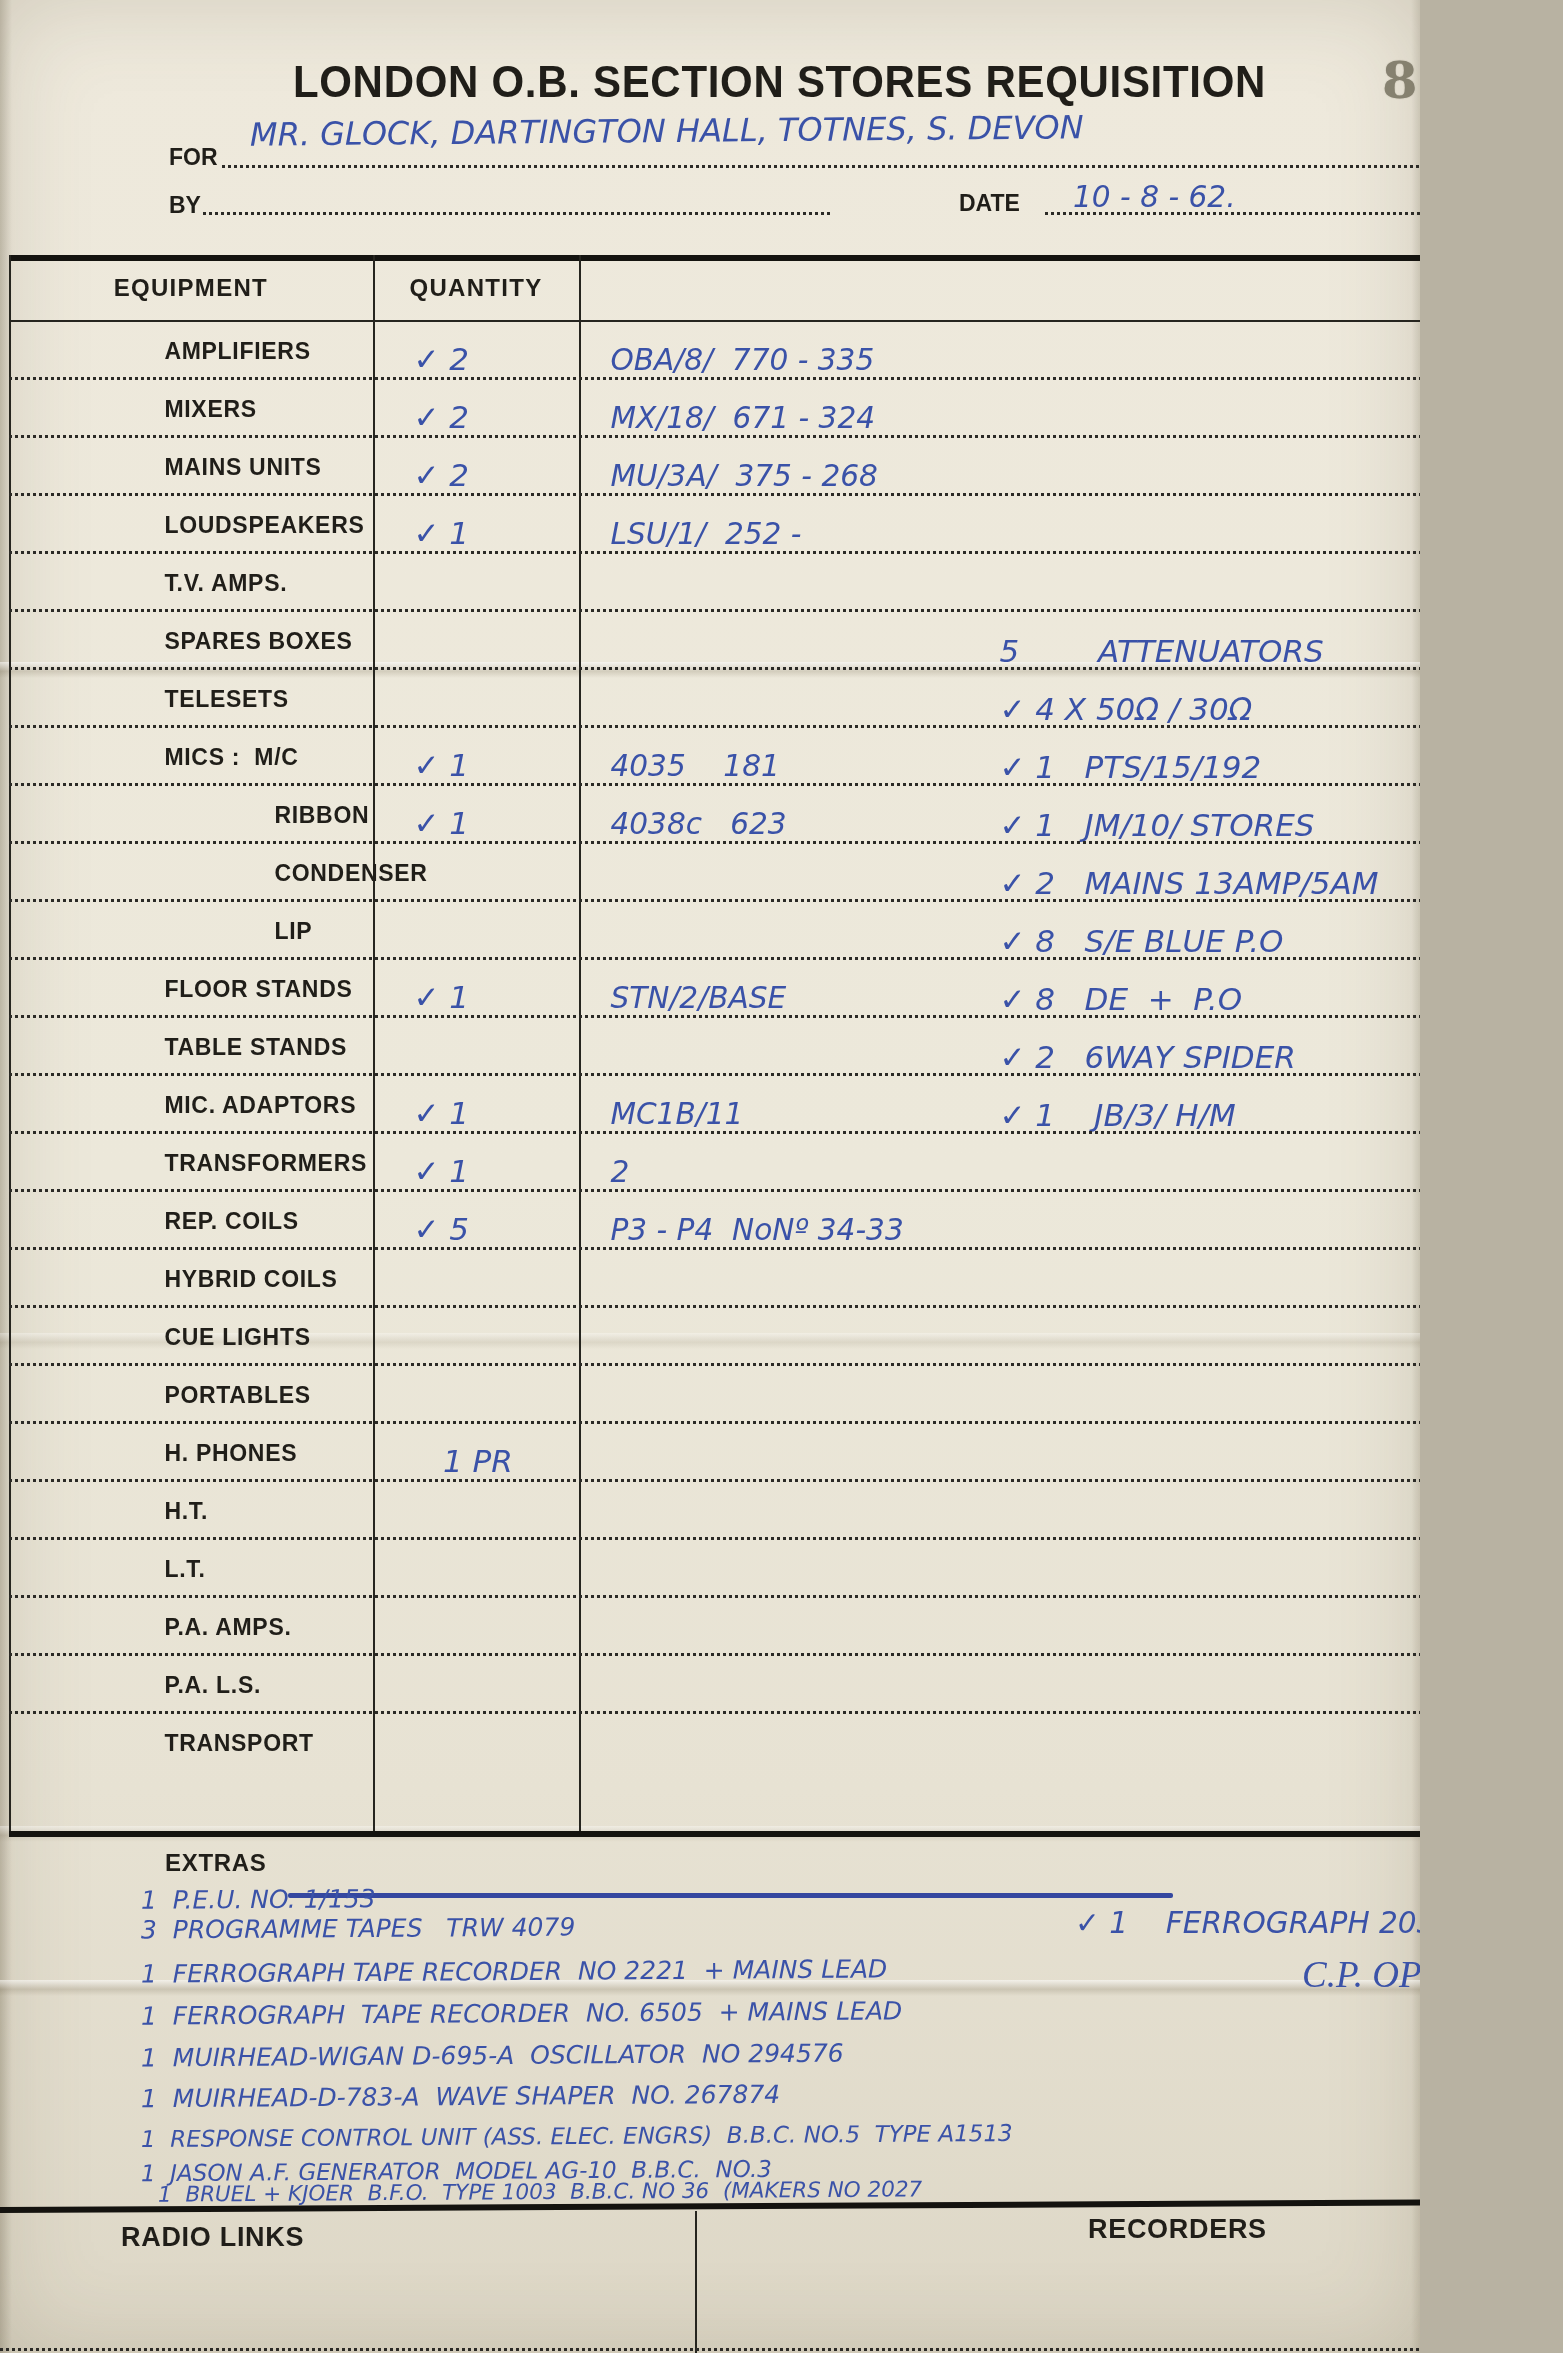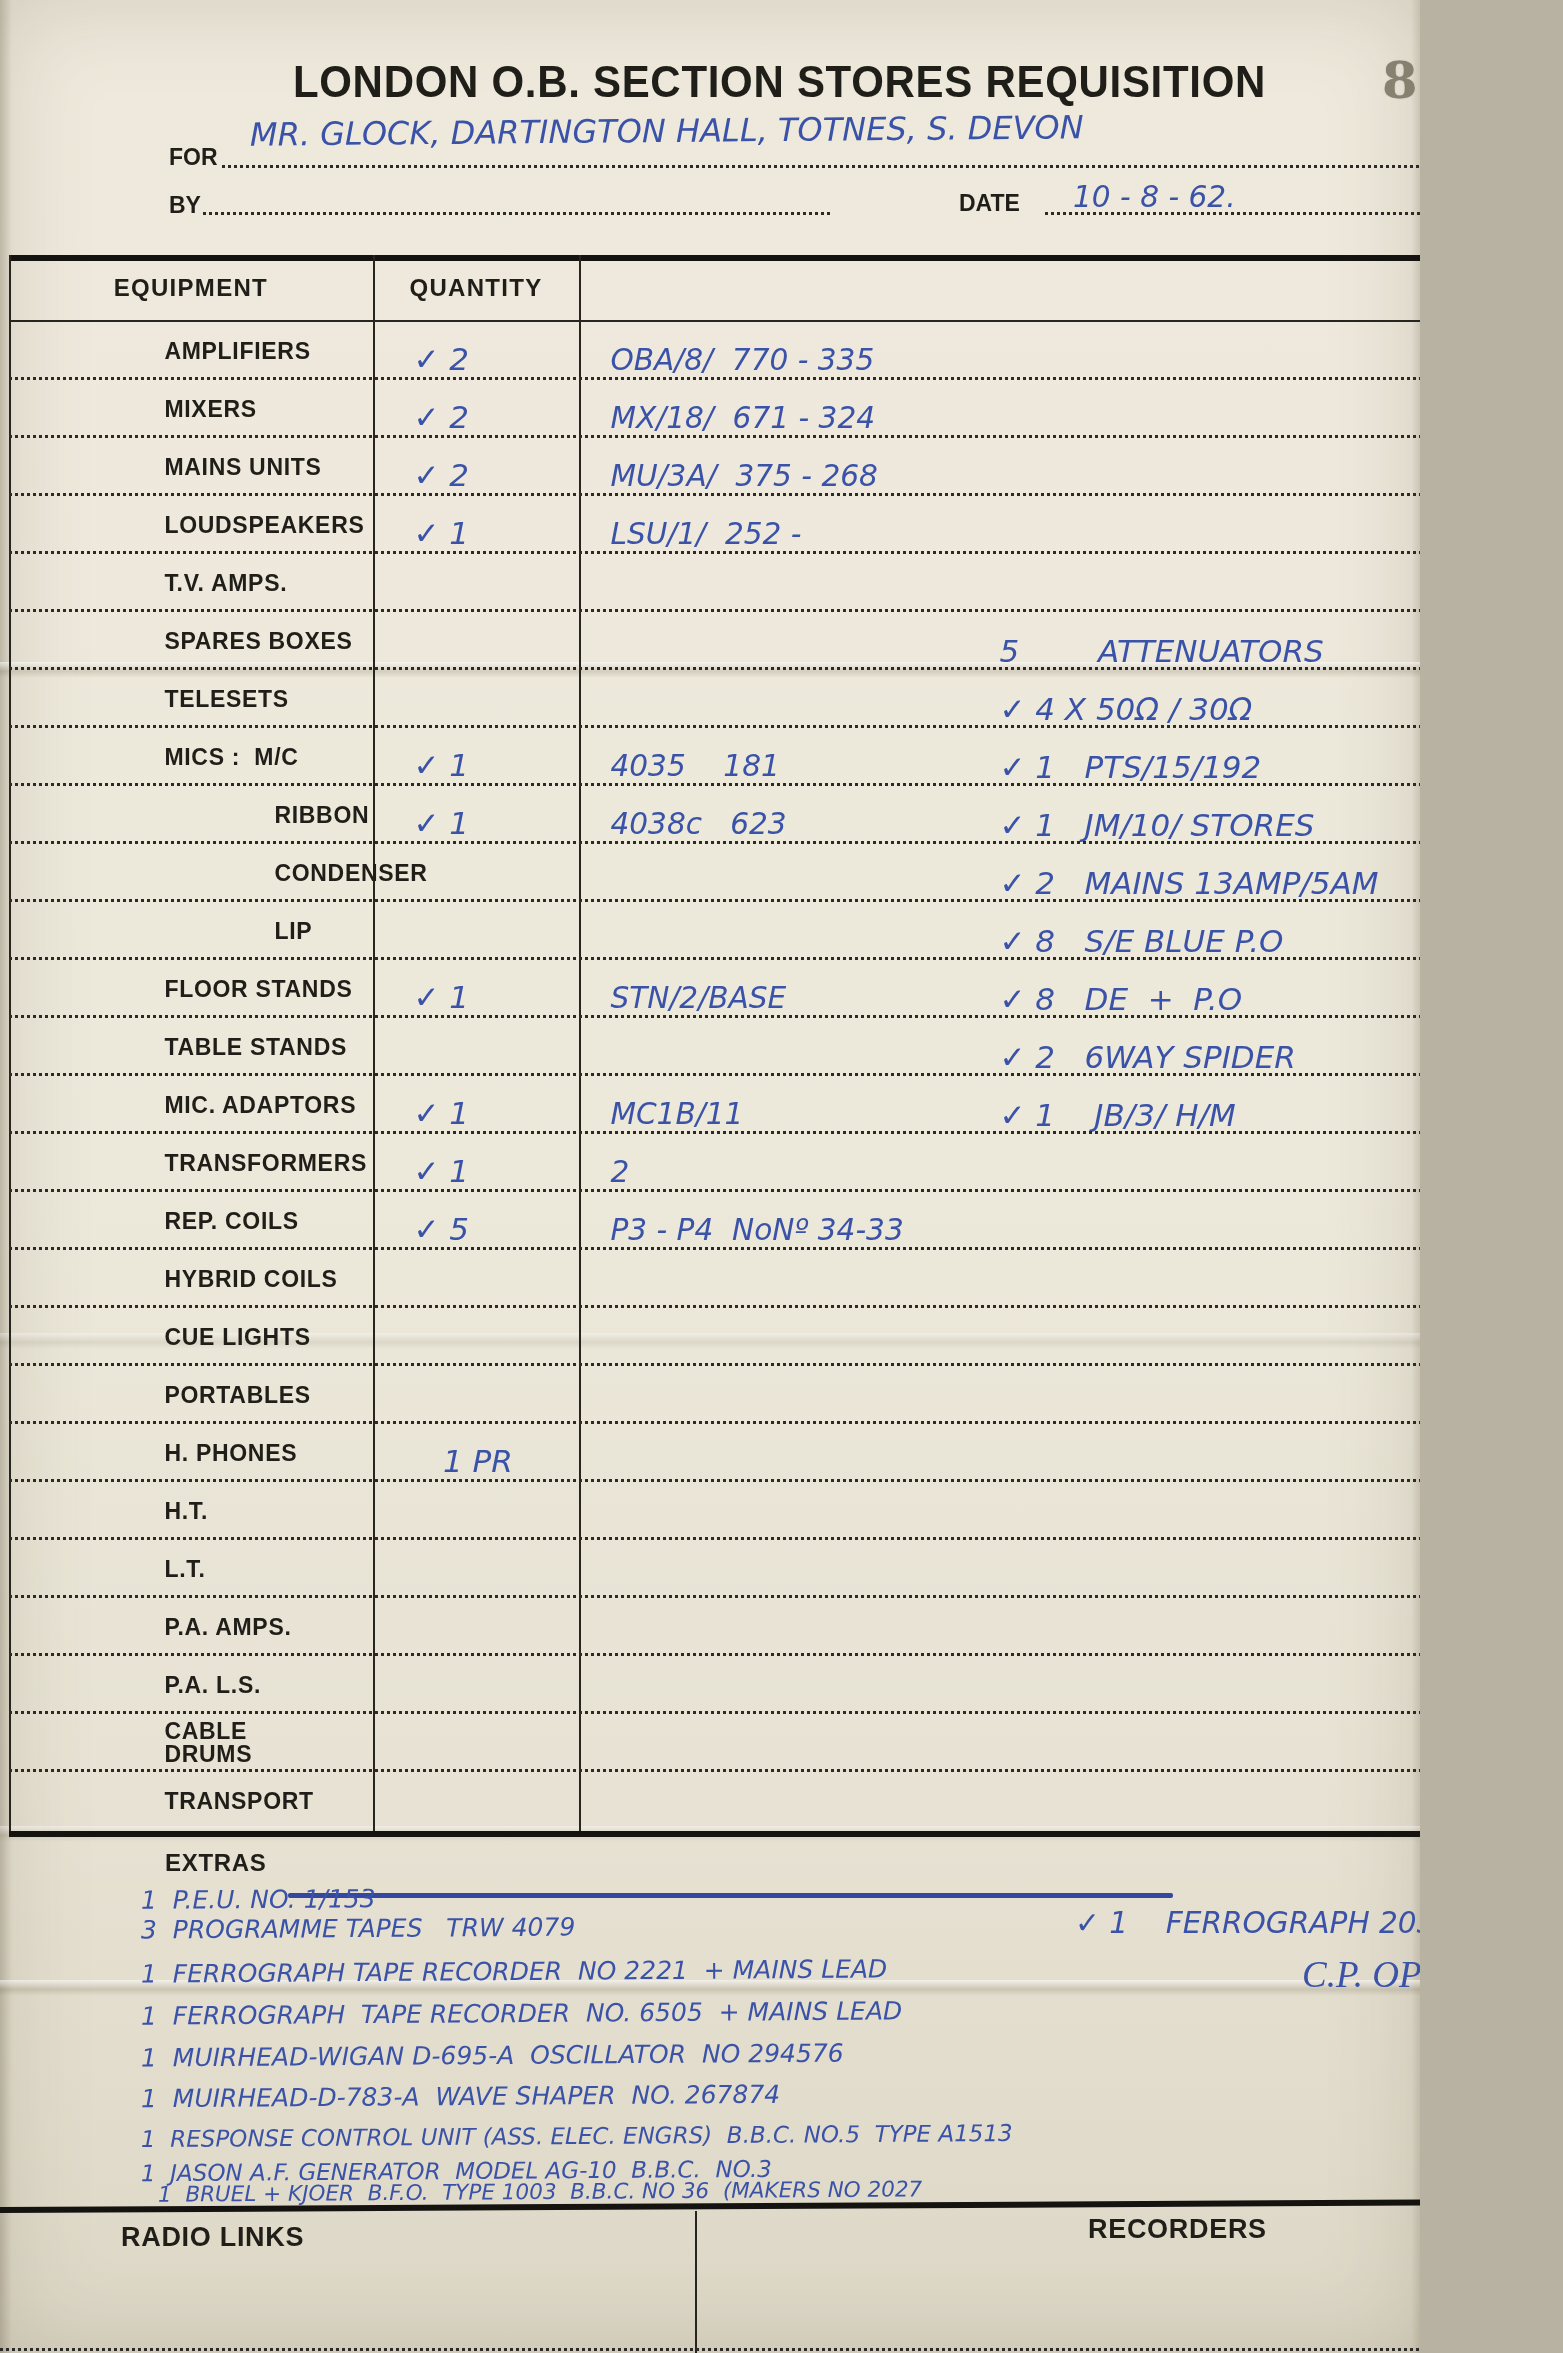--- a/index.html
+++ b/index.html
@@ -238,27 +238,20 @@
     <span class="ink row-note"></span>
     <span class="dots"></span>
   </div>
       <div class="row">
     <span class="row-label">P.A. L.S.</span>
     <span class="ink row-qty"></span>
     <span class="ink row-mid"></span>
     <span class="ink row-note"></span>
     <span class="dots"></span>
   </div>
-      <div class="row">
-    <span class="row-label wrap">CABLE DRUMS</span>
-    <span class="ink row-qty"></span>
-    <span class="ink row-mid"></span>
-    <span class="ink row-note"></span>
-    <span class="dots"></span>
-  </div>
       <div class="row last">
     <span class="row-label">TRANSPORT</span>
     <span class="ink row-qty"></span>
     <span class="ink row-mid"></span>
     <span class="ink row-note"></span>
 
   </div>
     </div>
 
   <div class="hline-thick" style="left:9.4px;top:1831px;width:1549px;"></div>

